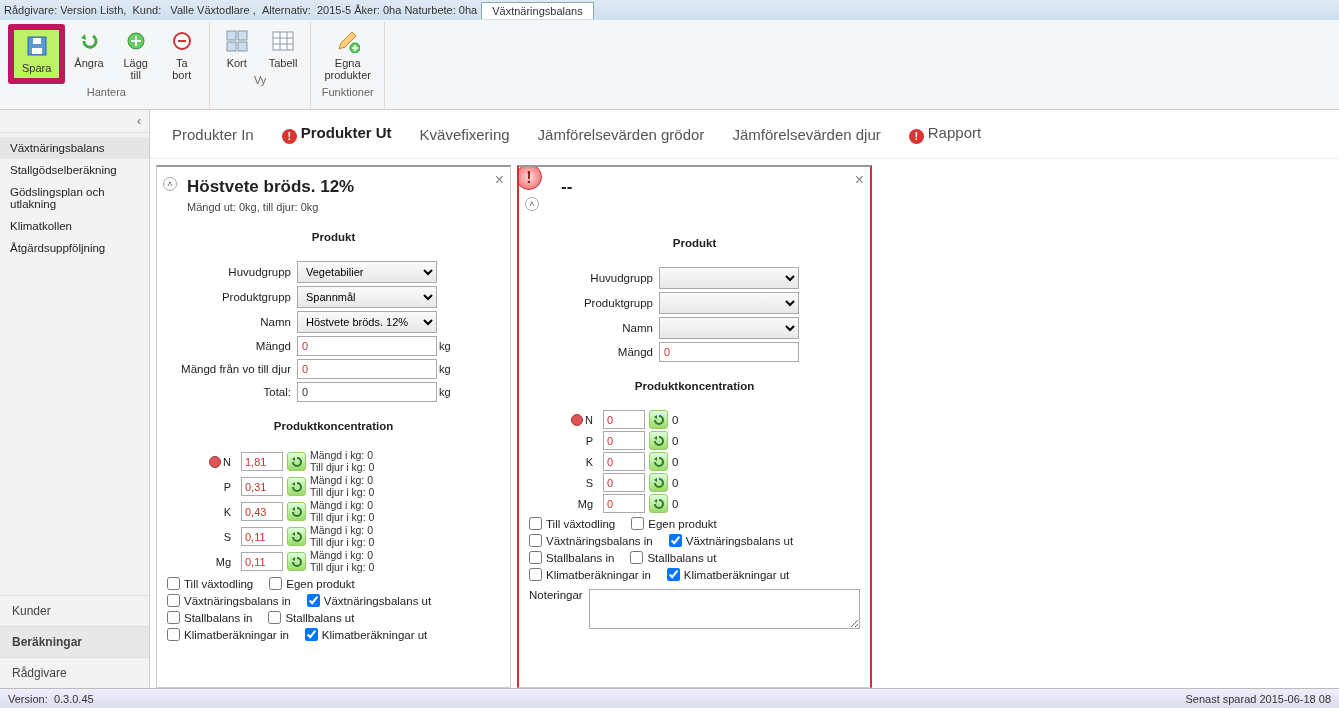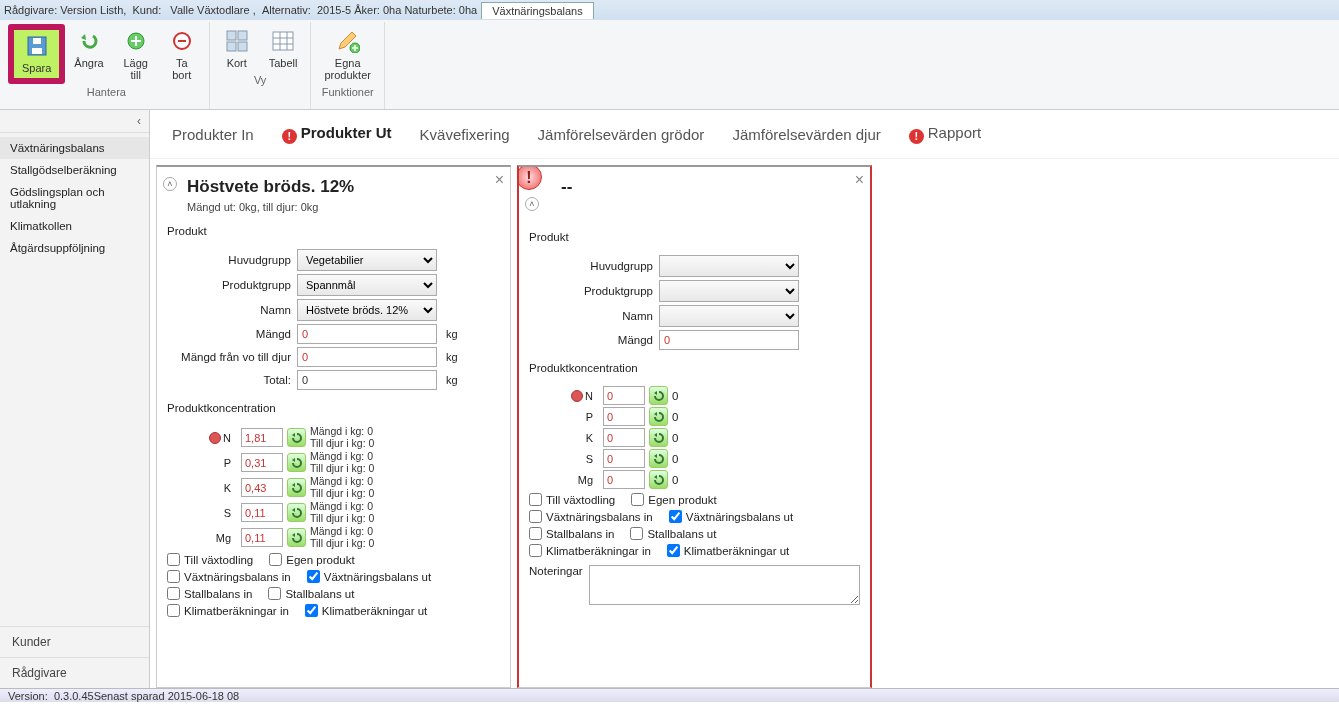--- a/index.html
+++ b/index.html
@@ -33,40 +33,40 @@
 .tabs .exicon { display:inline-block;width:15px;height:15px;border-radius:50%;background:#d33;color:#fff;text-align:center;line-height:15px;font-size:11px;font-weight:bold;margin-right:4px;vertical-align:-2px; }
 
 .panels { flex:1; display:flex; overflow:hidden; padding: 6px 0 0 6px; }
 .panel { width: 355px; border: 1px solid #ccc; border-top: 2px solid #999; background:#fff; position:relative; margin-right: 6px; height: 100%; overflow:auto; padding: 6px 10px; font-size: 11.5px; color:#222; }
 .panel.err { border-left: 2px solid #c33; border-right: 2px solid #c33; }
 .panel .close { position:absolute; right:6px; top:4px; color:#888; font-size:16px; cursor:pointer; }
 .panel h2 { font-size: 17px; font-weight: bold; margin: 4px 0 4px 20px; }
 .collapse { position:absolute; left:6px; top:10px; width:14px;height:14px;border:1px solid #aaa;border-radius:50%;background:#fff; cursor:pointer; font-size:9px; text-align:center; line-height:12px; color:#666;}
 .warnball { position:absolute; left:-3px; top:-3px; width:26px;height:26px;border-radius:50%;background:radial-gradient(#fdd,#e55);border:1px solid #c33; text-align:center;line-height:26px;font-weight:bold;color:#822;font-size:16px;}
 .sub { font-size: 11px; color:#444; margin: 4px 0 8px 20px; }
-.sect { font-weight: normal; margin: 12px 0; }
+.sect { font-weight: bold; margin: 18px 0; text-align: center; }
 .row { display:flex; align-items:center; margin: 3px 0; }
 .row label { width: 130px; text-align: right; padding-right: 6px; font-size: 11.5px; }
 .row select, .row input.sel { width: 140px; height: 22px; border: 1px solid #aaa; background: linear-gradient(#fafafa,#e8e8e8); font-size:11px; padding: 0 4px; }
 .row input.txt { width: 140px; height: 20px; border: 1px solid #aaa; padding: 0 4px; font-size:11px; color:#c33;}
-.row .unit { margin-left: 9px; font-size:11px; }
+.row .unit { margin-left: 2px; font-size:11px; }
 
 .conc .crow { display:flex; align-items:center; margin:2px 0; gap:4px; }
 .conc .nm { width: 70px; text-align:right; padding-right:6px; font-size:11px;}
 .conc .nm .nicon { display:inline-block;width:12px;height:12px;border-radius:50%;background:#d55;border:1px solid #a33;margin-right:2px;vertical-align:-2px;}
 .conc input { width: 42px; height:19px; border:1px solid #aaa; color:#c33; font-size:11px; padding:0 3px; }
 .conc .rst { width:19px;height:19px;border:1px solid #9c6;border-radius:3px;background:linear-gradient(#dfd,#9d6); display:inline-flex;align-items:center;justify-content:center;cursor:pointer;}
 .conc .info { font-size:10.5px; color:#333; line-height:1.1;}
 .chkrow { margin: 4px 0; display:flex; gap:16px; font-size:11.5px; align-items:center;}
 .chkrow label { display:flex;align-items:center;gap:4px; }
 .chkrow input[type=checkbox]{ width:13px;height:13px; }
 .noter { display:flex; align-items:flex-start; gap:6px; margin-top:8px;}
 .noter textarea { flex:1; height:40px; border:1px solid #aaa; }
 
-.status { height: 14px; background: linear-gradient(#eef,#dde); border-top:1px solid #bbb; display:flex; align-items:center; padding:0 8px; font-size:11px; color:#333; }
+.status { height: 20px; background: linear-gradient(#eef,#dde); border-top:1px solid #bbb; display:flex; align-items:center; padding:0 8px; font-size:11px; color:#333; justify-content:space-between;}
 svg { display:block;}
 </style>
 </head>
 <body>
 
 <div class="titlebar">
   <span>Rådgivare:</span>&nbsp;
   <span>Version Listh,</span>&nbsp;&nbsp;
   <span>Kund:</span>&nbsp;&nbsp;&nbsp;
   <span>Valle Växtodlare ,</span>&nbsp;&nbsp;
@@ -169,20 +169,21 @@
     <div class="navlist">
       <div class="sel">Växtnäringsbalans</div>
       <div>Stallgödselberäkning</div>
       <div>Gödslingsplan och utlakning</div>
       <div>Klimatkollen</div>
       <div>Åtgärdsuppföljning</div>
     </div>
     <div class="spacer"></div>
     <div class="bottomnav">
       <div>Kunder</div>
+      <div class="sel">Beräkningar</div>
       <div>Rådgivare</div>
     </div>
   </div>
 
   <div class="main">
     <div class="tabs">
       <span class="t">Produkter In</span>
       <span class="t sel"><span class="exicon">!</span><span>Produkter Ut</span></span>
       <span class="t">Kvävefixering</span>
       <span class="t">Jämförelsevärden grödor</span>

